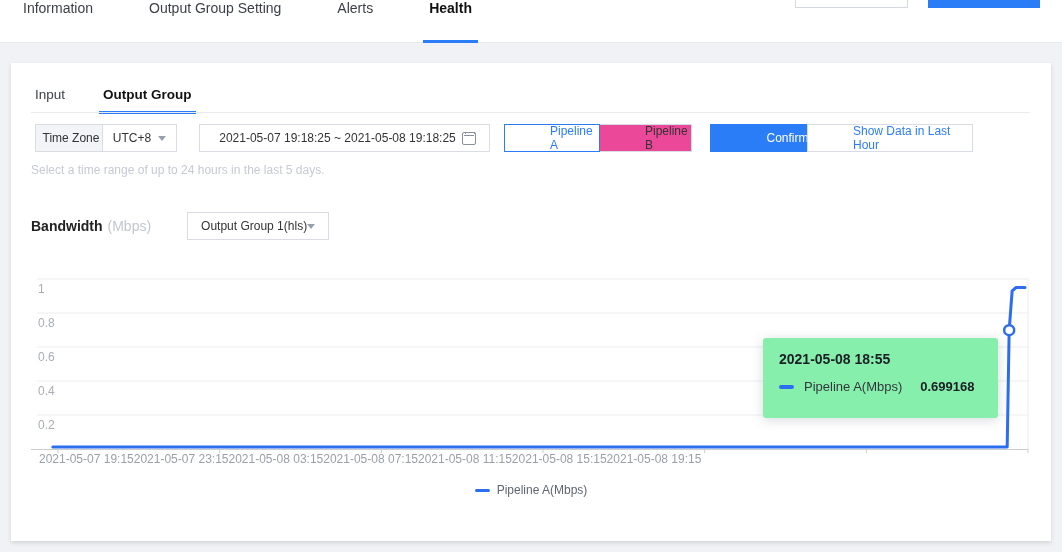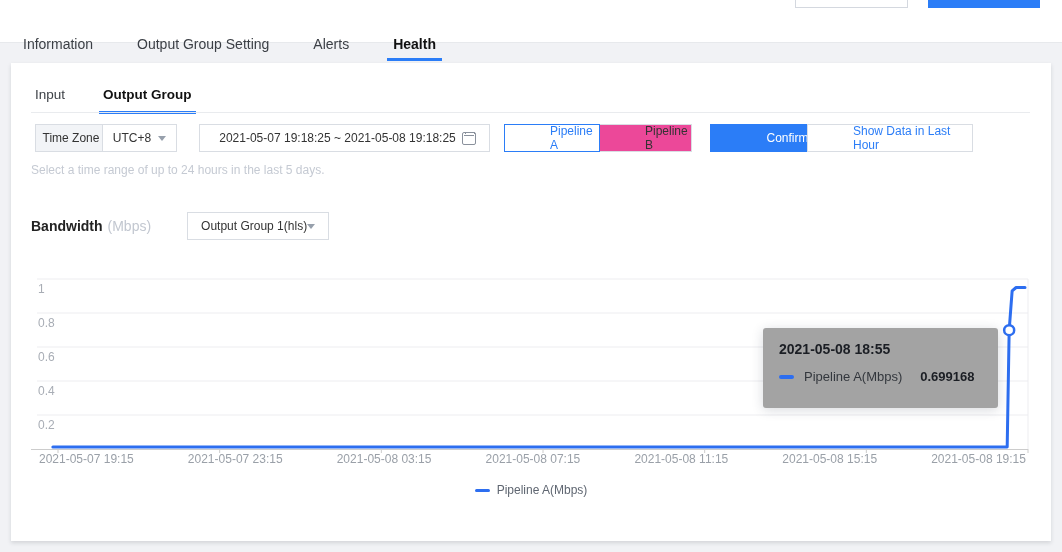--- a/index.html
+++ b/index.html
@@ -3,21 +3,21 @@
 <meta charset="utf-8">
 <style>
   * { margin:0; padding:0; box-sizing:border-box; }
   html,body { width:1062px; height:552px; }
   body { font-family:"Liberation Sans", sans-serif; background:#f1f2f5; overflow:hidden; position:relative; }
 
   .topbar { position:absolute; left:0; top:0; width:1062px; height:43px; background:#fff; border-bottom:1px solid #e7e9ec; z-index:2; }
   .hdr-input-partial { position:absolute; left:795px; top:-22px; width:113px; height:30px; background:#fff; border:1px solid #d4d8df; z-index:3; }
   .hdr-btn-partial { position:absolute; left:928px; top:-20px; width:112px; height:28px; background:#2b7df7; z-index:3; }
 
-  .tabs { position:absolute; left:17px; top:18px; height:43px; display:flex; gap:32px; align-items:flex-end; z-index:4; }
+  .tabs { position:absolute; left:17px; top:0; height:43px; display:flex; gap:44px; z-index:4; }
   .tab { padding:0 6px 9px 6px; font-size:14px; color:#3b3f45; cursor:pointer; position:relative; }
   .tab.active { font-weight:bold; color:#111; }
   .tab.active::after { content:""; position:absolute; left:0; right:0; bottom:0; height:3px; background:#2b7df7; }
 
   .card { position:absolute; left:11px; top:63px; width:1040px; height:478px; background:#fff; box-shadow:0 2px 4px rgba(31,35,41,.14); }
 
   .inner-tabs { position:absolute; left:20px; top:20px; height:30px; display:flex; gap:30px; }
   .inner-tab { font-size:13.5px; color:#3b3f45; padding:4px 4px 10px 4px; position:relative; cursor:pointer; }
   .inner-tab.active { font-weight:bold; color:#111; }
   .inner-tab.active::after { content:""; position:absolute; left:0; right:0; bottom:-1px; height:3px; background:#2b7df7; }
@@ -39,27 +39,27 @@
 
   .hint { position:absolute; left:20px; top:100px; font-size:12px; color:#c5cad3; }
 
   .bw-row { position:absolute; left:20px; top:149px; height:28px; display:flex; align-items:center; }
   .bw-title { font-size:14px; font-weight:bold; color:#222; }
   .bw-unit { font-size:14px; color:#c2c7d0; margin-left:5px; }
   .bw-select { margin-left:36px; width:142px; height:28px; border:1px solid #d9dde3; display:flex; align-items:center; justify-content:center; font-size:12px; color:#333; cursor:pointer; background:#fff; }
 
   .chart-wrap { position:absolute; left:20px; top:209px; width:1000px; height:198px; }
   .chart-wrap svg { display:block; }
-  .x-labels { position:absolute; left:8px; top:180px; width:987px; display:flex; justify-content:space-between; font-size:12px; color:#9aa0a8; }
+  .x-labels { position:absolute; left:8px; top:180px; width:987px; display:flex; justify-content:flex-start; font-size:12px; color:#9aa0a8; }
 
   .legend { position:absolute; left:0; top:420px; width:1040px; display:flex; align-items:center; justify-content:center; gap:7px; }
   .legend-dash { width:15px; height:3px; border-radius:2px; background:#2d6ef0; }
   .legend-label { font-size:12px; color:#5f6671; }
 
-  .tooltip { position:absolute; left:752px; top:265px; width:235px; height:80px; background:#a3a3a3; border-radius:3px; box-shadow:0 2px 12px rgba(40,50,70,.18); z-index:6; padding:13px 16px 8px 16px; }
+  .tooltip { position:absolute; left:752px; top:275px; width:235px; height:80px; background:#86efac; border-radius:3px; box-shadow:0 2px 12px rgba(40,50,70,.18); z-index:6; padding:13px 16px 8px 16px; }
   .tt-title { font-size:14px; font-weight:bold; color:#1b1e24; }
   .tt-row { margin-top:12px; display:flex; align-items:center; }
   .tt-dash { width:15px; height:4px; border-radius:2px; background:#2d6ef0; }
   .tt-name { font-size:13px; color:#33373d; margin-left:10px; }
   .tt-value { font-size:13px; font-weight:bold; color:#1b1e24; margin-left:18px; }
 
   .cal-icon { width:14px; height:13px; border:1.5px solid #8a919c; border-radius:2px; position:relative; }
   .cal-icon::before { content:""; position:absolute; left:2px; top:-1px; width:8px; height:2.5px; border-left:1.5px solid #8a919c; border-right:1.5px solid #8a919c; }
   .cal-icon::after { content:""; position:absolute; left:1px; right:1px; top:2px; height:1.5px; background:#8a919c; }
 </style>

